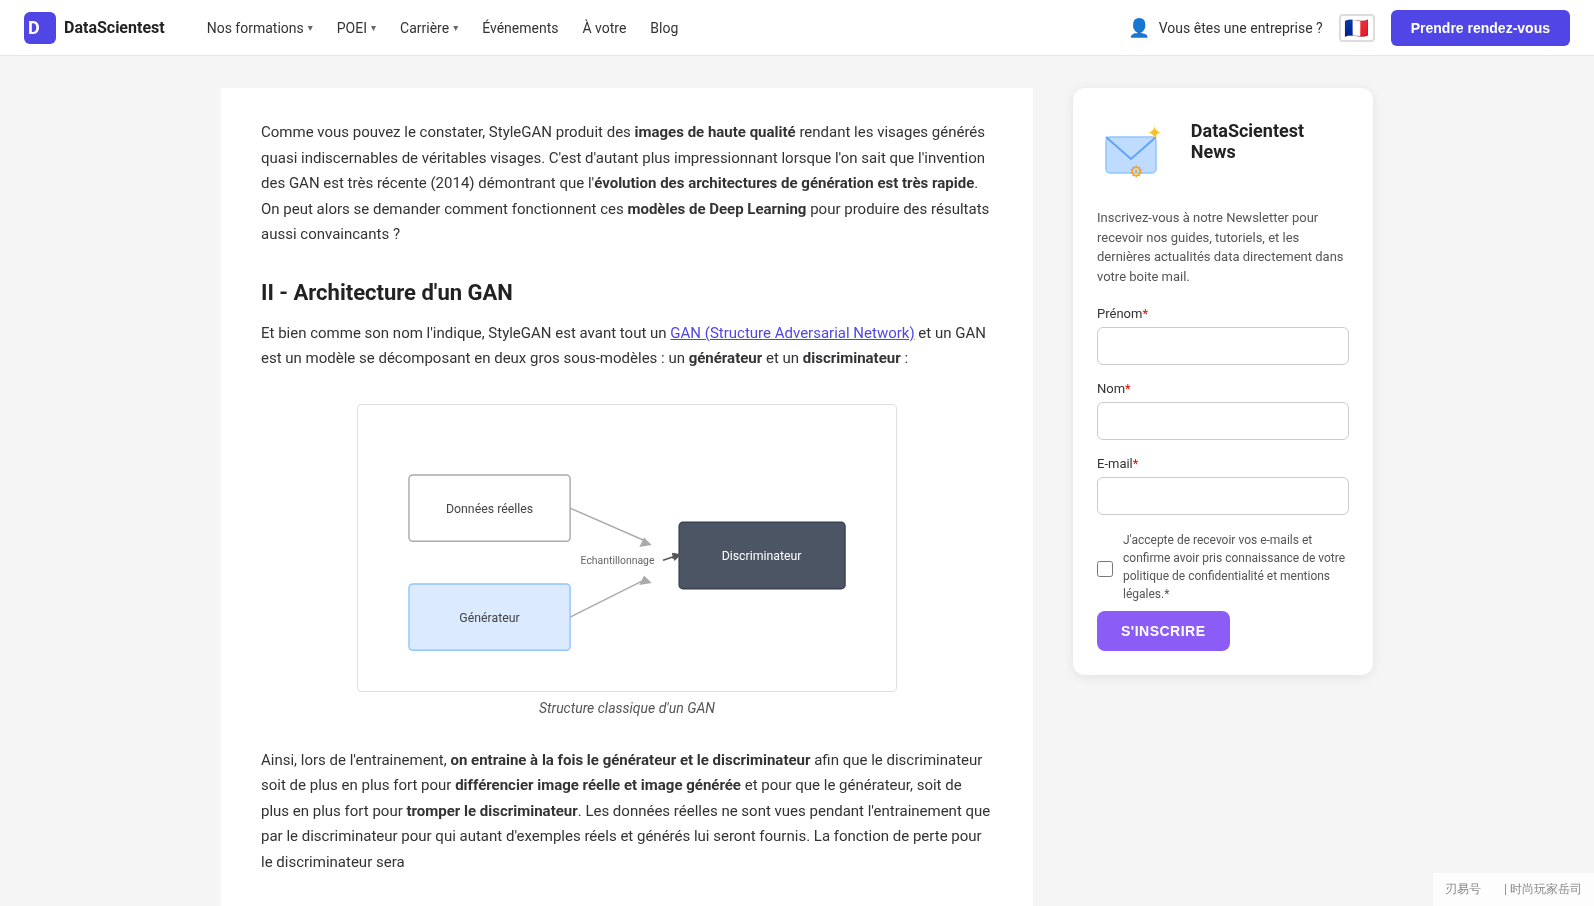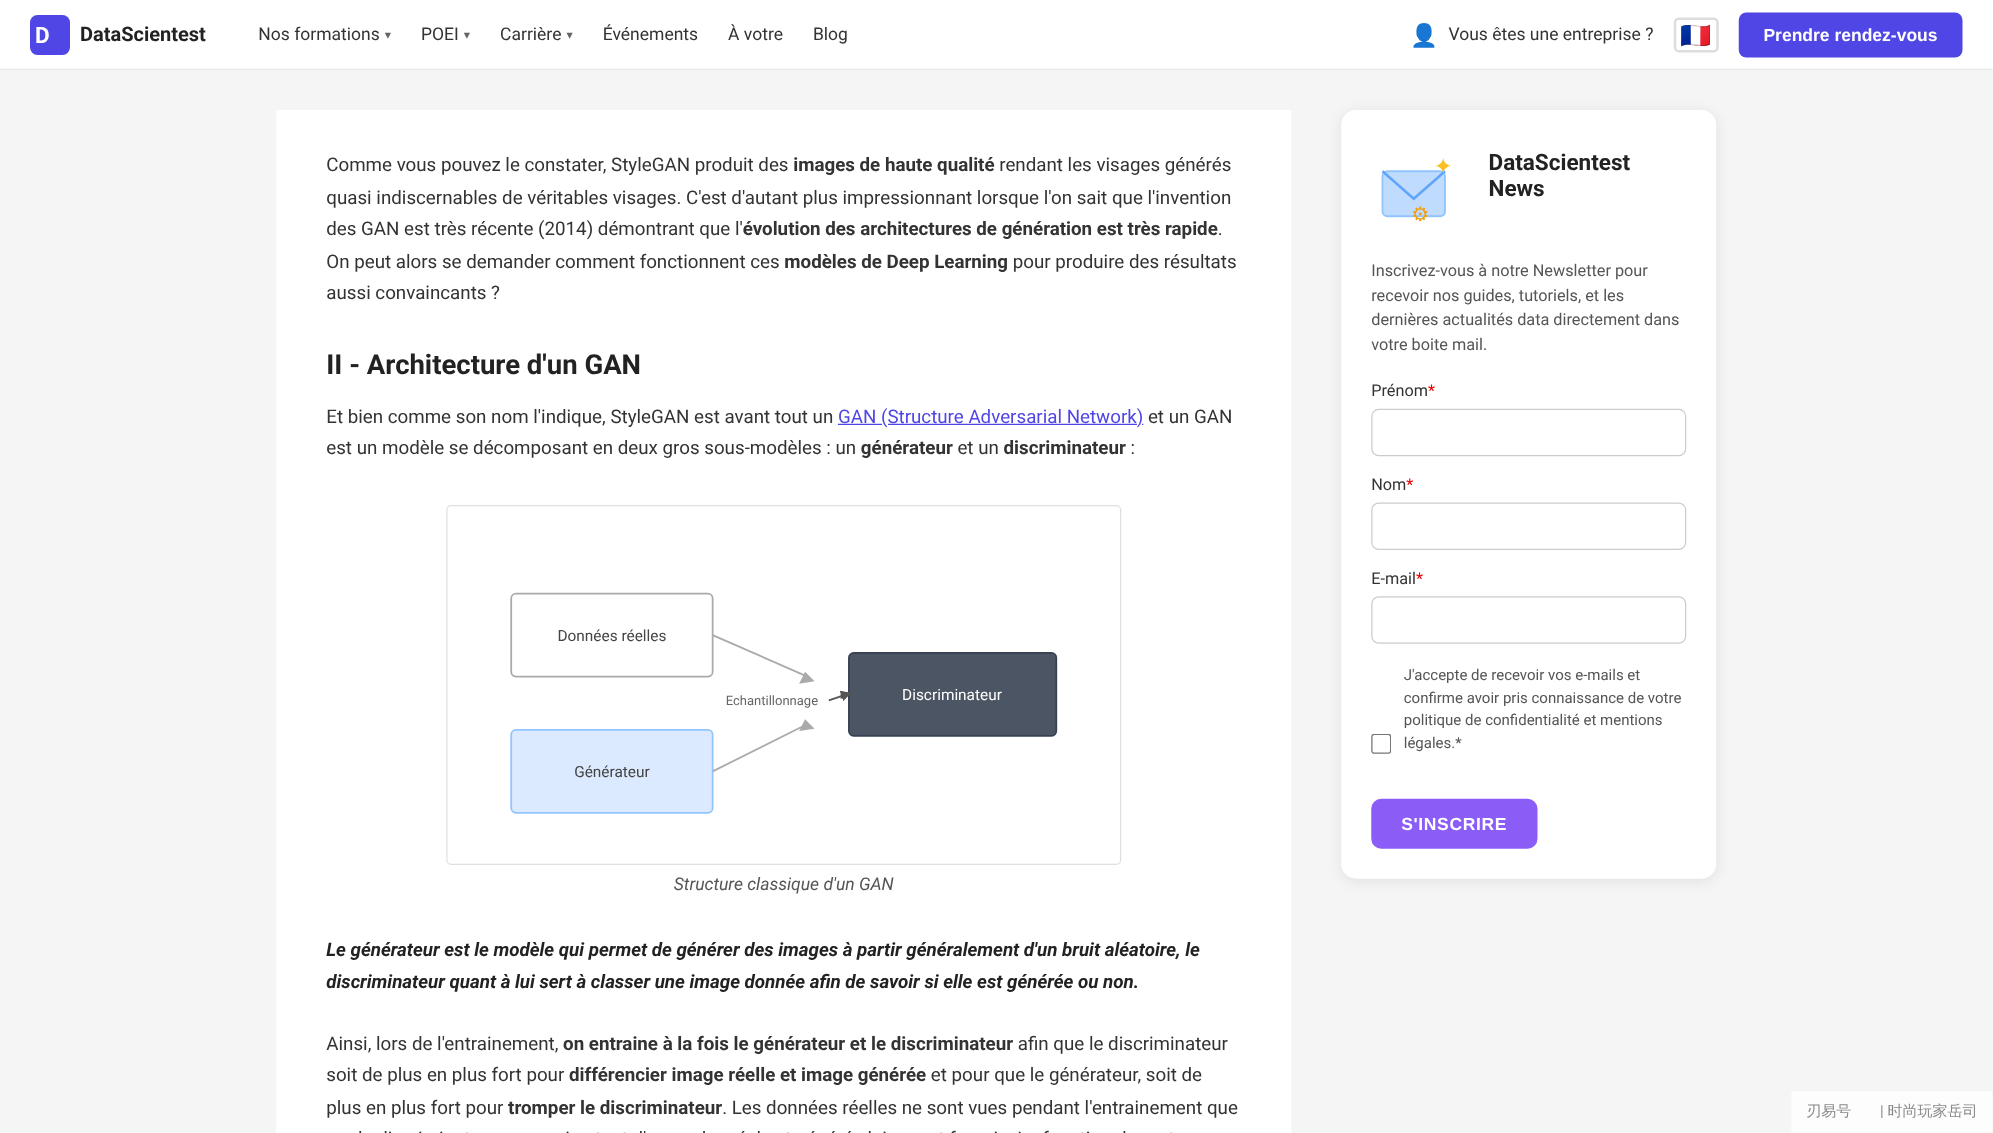--- a/index.html
+++ b/index.html
@@ -74,21 +74,21 @@
     .sidebar-card-header { display: flex; align-items: flex-start; gap: 16px; margin-bottom: 16px; }
     .sidebar-card-title { font-size: 18px; font-weight: 700; color: #222; margin-top: 8px; }
     .sidebar-card-desc { font-size: 13px; color: #555; line-height: 1.5; margin-bottom: 20px; }
     .form-group { margin-bottom: 16px; }
     .form-label { font-size: 13px; color: #333; margin-bottom: 6px; display: block; }
     .form-label .required { color: #e00; }
     .form-input {
       width: 100%; border: 1.5px solid #ccc; border-radius: 6px;
       padding: 10px 12px; font-size: 14px; outline: none; color: #333;
     }
-    .checkbox-row { display: flex; gap: 10px; align-items: flex-end; margin-bottom: 36px; }
+    .checkbox-row { display: flex; gap: 10px; align-items: center; margin-bottom: 8px; }
     .checkbox-row input[type="checkbox"] { margin-top: 3px; flex-shrink: 0; width: 16px; height: 16px; }
     .checkbox-label { font-size: 12px; color: #555; line-height: 1.5; }
     .submit-btn {
       background: #8b5cf6; color: #fff; border: none; border-radius: 8px;
       padding: 12px 24px; font-size: 14px; font-weight: 700; cursor: pointer;
       letter-spacing: 0.5px;
     }
 
     
     .bottom-watermark {
@@ -187,21 +187,20 @@
                 <path d="M0,0 L0,6 L6,3 z" fill="#555"></path>
               </marker>
             </defs>
 
             <polygon points="298,122 307,125 298,129" fill="#555"></polygon>
           </svg>
         </div>
         <p class="diagram-caption">Structure classique d'un GAN</p>
       </div>
 
-      <p class="article-blockquote">Le générateur est le modèle qui permet de générer des images à partir généralement d'un bruit aléatoire, le discriminateur quant à lui sert à classer une image donnée afin de savoir si elle est générée ou non.</p>
 
       <p class="article-para">
         <span>Ainsi, lors de l'entrainement, </span><strong>on entraine à la fois le générateur et le discriminateur</strong><span> afin que le discriminateur soit de plus en plus fort pour </span><strong>différencier image réelle et image générée</strong><span> et pour que le générateur, soit de plus en plus fort pour </span><strong>tromper le discriminateur</strong><span>. Les données réelles ne sont vues pendant l'entrainement que par le discriminateur pour qui autant d'exemples réels et générés lui seront fournis. La fonction de perte pour le discriminateur sera </span>
       </p>
 
     </article>
   </main>
 
   <aside class="sidebar">
     <div class="sidebar-card">

